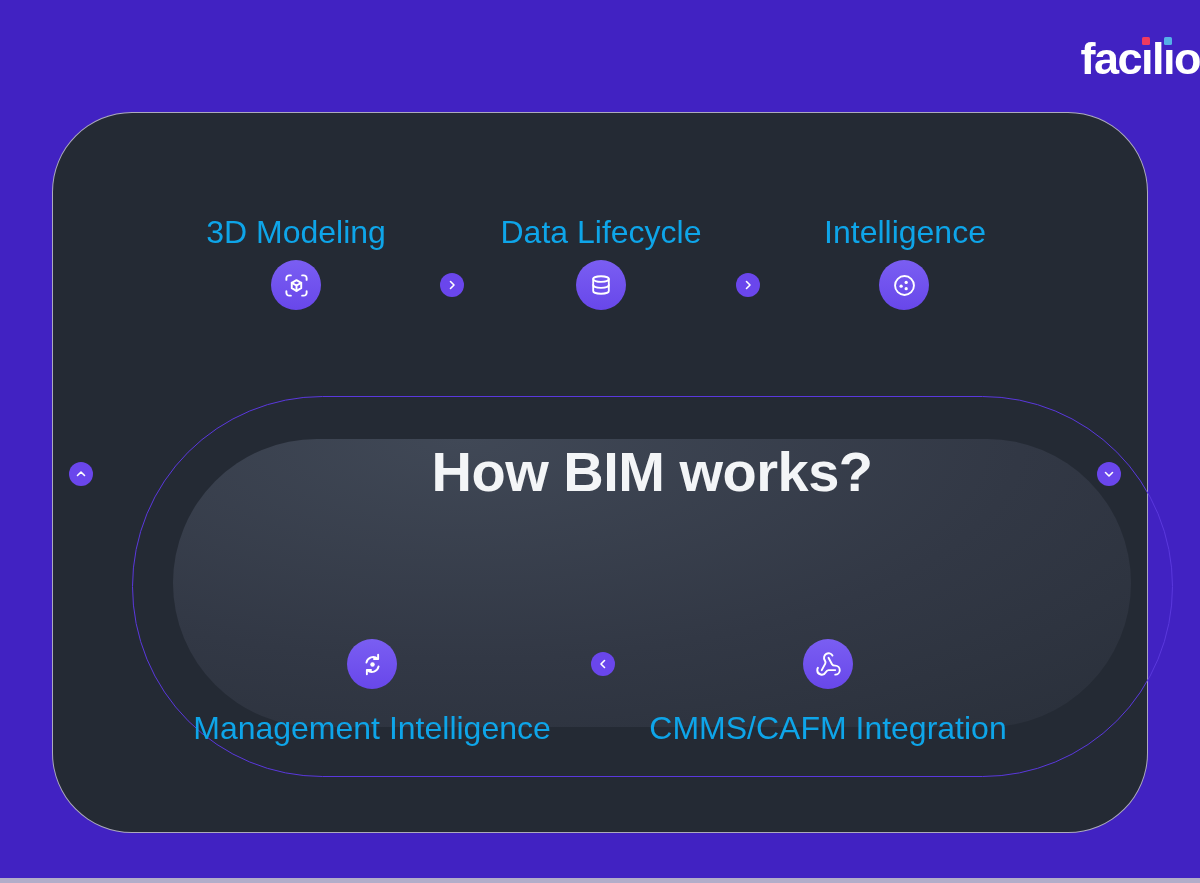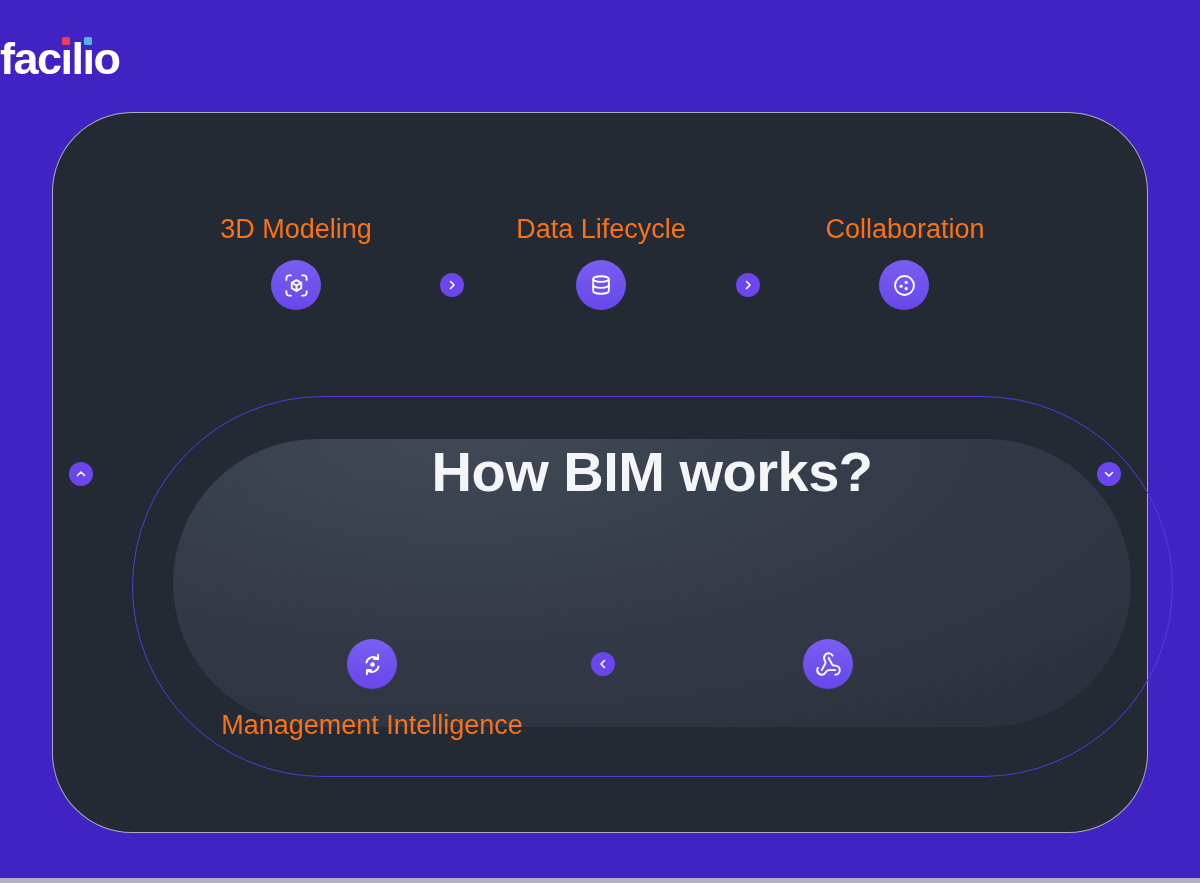--- a/index.html
+++ b/index.html
@@ -2,21 +2,21 @@
 <html><head>
 <meta charset="utf-8">
 <style>
   html,body{margin:0;padding:0;}
   .stage{
     position:relative;width:1200px;height:883px;overflow:hidden;
     background:#4122c2;
     font-family:"Liberation Sans", sans-serif;
   }
   
-  .logo-wrap{position:absolute;top:36px;left:0;width:100%;text-align:left;}
+  .logo-wrap{position:absolute;top:36px;left:0;width:100%;text-align:right;}
   .logo{
     display:inline-block;color:#ffffff;font-size:45px;font-weight:800;
     letter-spacing:-1.5px;line-height:1;
   }
   .logo .i-wrap{position:relative;display:inline-block;}
   .logo .i-dot{
     position:absolute;left:50%;transform:translateX(-50%);
     top:1px;width:8px;height:8px;border-radius:1.5px;
   }
   .logo .i-dot.pink{background:#ef3a5f;}
@@ -46,21 +46,21 @@
   }
   
   .node-circle{
     position:absolute;width:50px;height:50px;border-radius:50%;
     background:linear-gradient(180deg,#7a5ef2 0%,#6847ea 100%);
     display:flex;align-items:center;justify-content:center;
     box-shadow:0 0 0 6px rgba(36,42,52,0.0);
   }
   .node-label{
     position:absolute;transform:translateX(-50%);
-    color:#f97316;font-size:27px;font-weight:500;white-space:nowrap;text-align:center;
+    color:#0ea5e9;font-size:32px;font-weight:500;white-space:nowrap;text-align:center;
   }
   
   .chev{
     position:absolute;width:24px;height:24px;border-radius:50%;
     background:#6a46ec;display:flex;align-items:center;justify-content:center;
     cursor:pointer;
   }
   
   .bottom-strip{
     position:absolute;left:0;bottom:0;width:100%;height:5px;background:#b2adc9;
@@ -120,21 +120,21 @@
     </div>
 
     <div class="chev" style="left:683px;top:160px;">
       <span>
         <svg width="12" height="12" viewBox="0 0 24 24" fill="none" stroke="#ffffff" stroke-width="3.2" stroke-linecap="round" stroke-linejoin="round">
           <polyline points="9 5 16 12 9 19"></polyline>
         </svg>
       </span>
     </div>
 
-    <div class="node-label" style="left:852px;top:101px;">Collaboration</div>
+    <div class="node-label" style="left:852px;top:101px;">Intelligence</div>
     <div class="node-circle" style="left:826px;top:147px;">
       <span>
         <svg width="27" height="27" viewBox="0 0 24 24" fill="none" stroke="#ffffff" stroke-width="1.7">
           <circle cx="12" cy="12" r="8.4"></circle>
           <circle cx="13.5" cy="9.3" r="1.45" fill="#ffffff" stroke="none"></circle>
           <circle cx="9" cy="12.6" r="1.45" fill="#ffffff" stroke="none"></circle>
           <circle cx="13.5" cy="14.8" r="1.45" fill="#ffffff" stroke="none"></circle>
         </svg>
       </span>
     </div>
@@ -162,20 +162,21 @@
 
     <div class="node-circle" style="left:750px;top:526px;">
       <span>
         <svg width="27" height="27" viewBox="0 0 24 24" fill="none" stroke="#ffffff" stroke-width="1.7" stroke-linecap="round" stroke-linejoin="round">
           <path d="M18 16.98h-5.99c-1.1 0-1.95.94-2.48 1.9A4 4 0 0 1 2 17c.01-.7.2-1.4.57-2"></path>
           <path d="m6 17 3.13-5.78c.53-.97.1-2.18-.5-3.1a4 4 0 1 1 6.89-4.06"></path>
           <path d="m12 6 3.13 5.73C15.66 12.7 16.9 13 18 13a4 4 0 0 1 0 8"></path>
         </svg>
       </span>
     </div>
+    <div class="node-label" style="left:775px;top:597px;">CMMS/CAFM Integration</div>
 
     <div class="chev" style="left:16px;top:349px;">
       <span>
         <svg width="12" height="12" viewBox="0 0 24 24" fill="none" stroke="#ffffff" stroke-width="3.2" stroke-linecap="round" stroke-linejoin="round">
           <polyline points="5 15 12 8 19 15"></polyline>
         </svg>
       </span>
     </div>
 
     <div class="chev" style="left:1044px;top:349px;">

